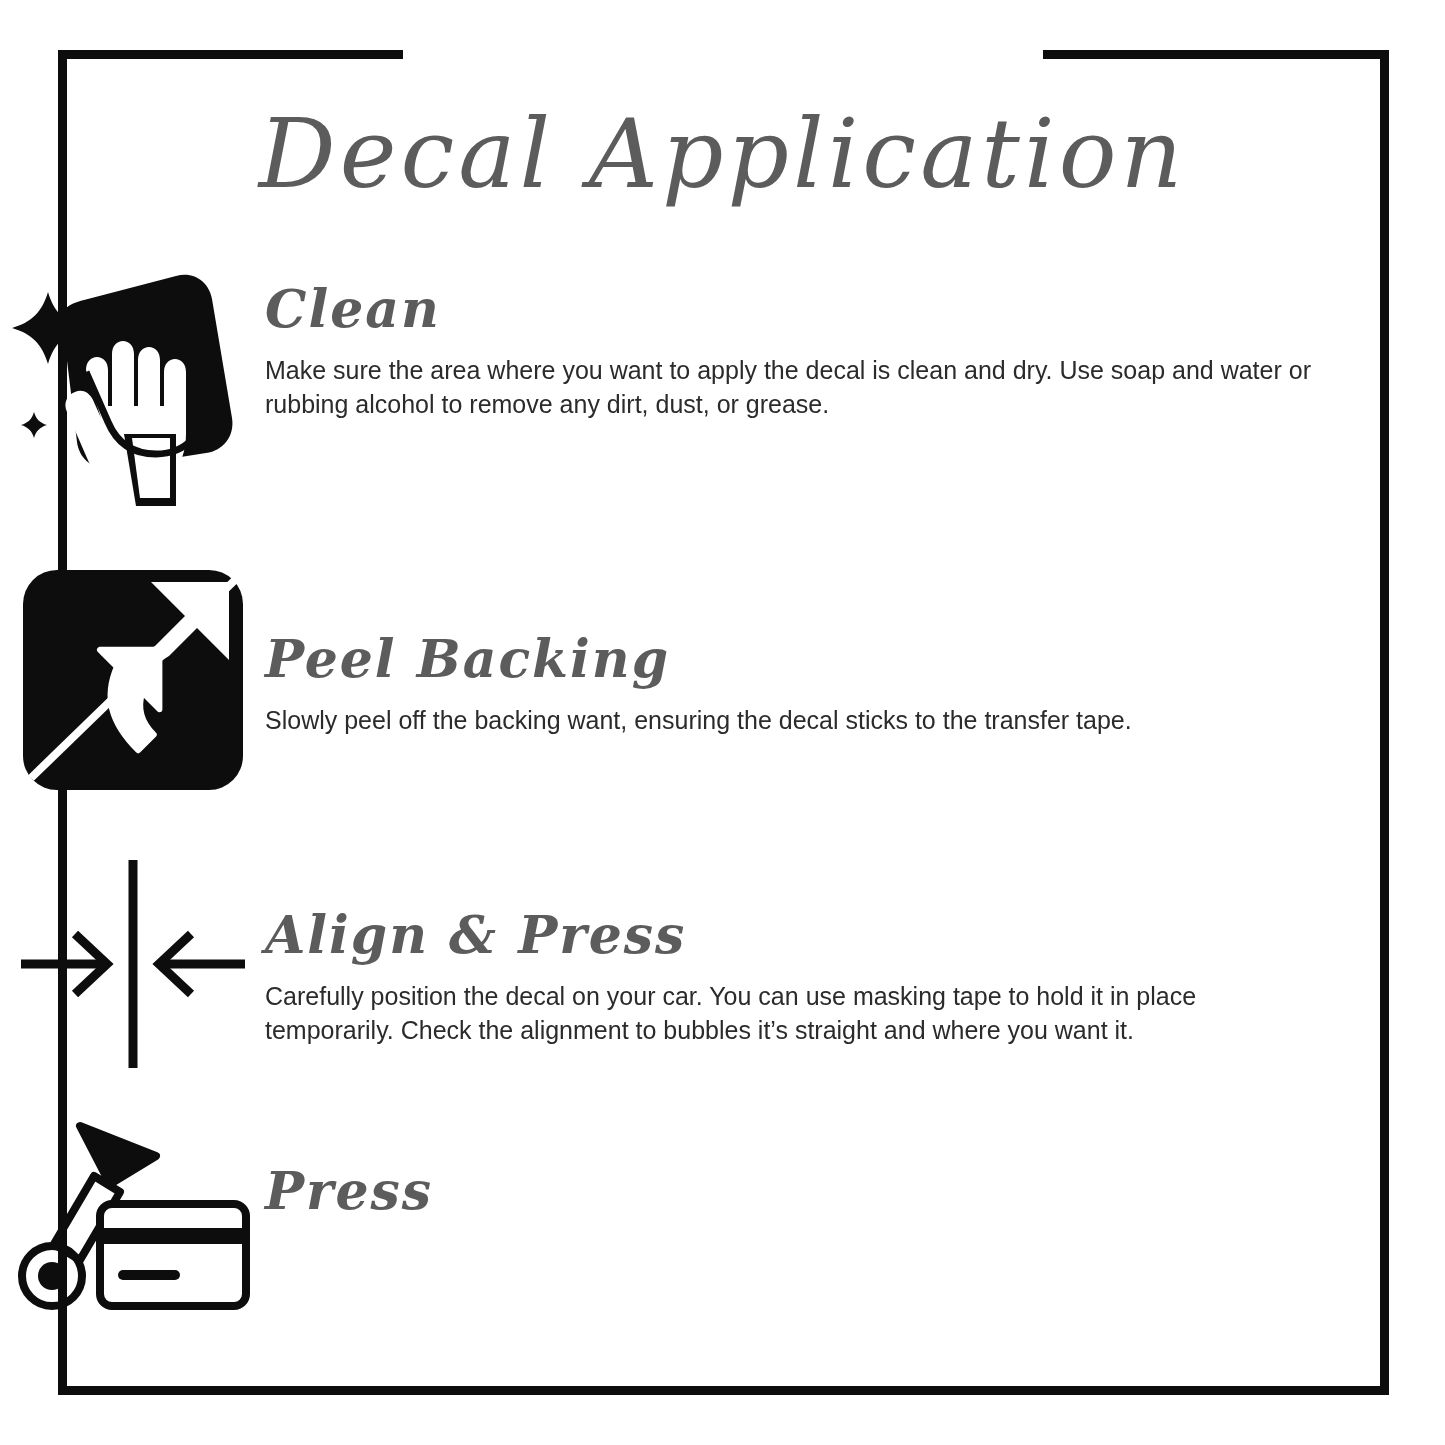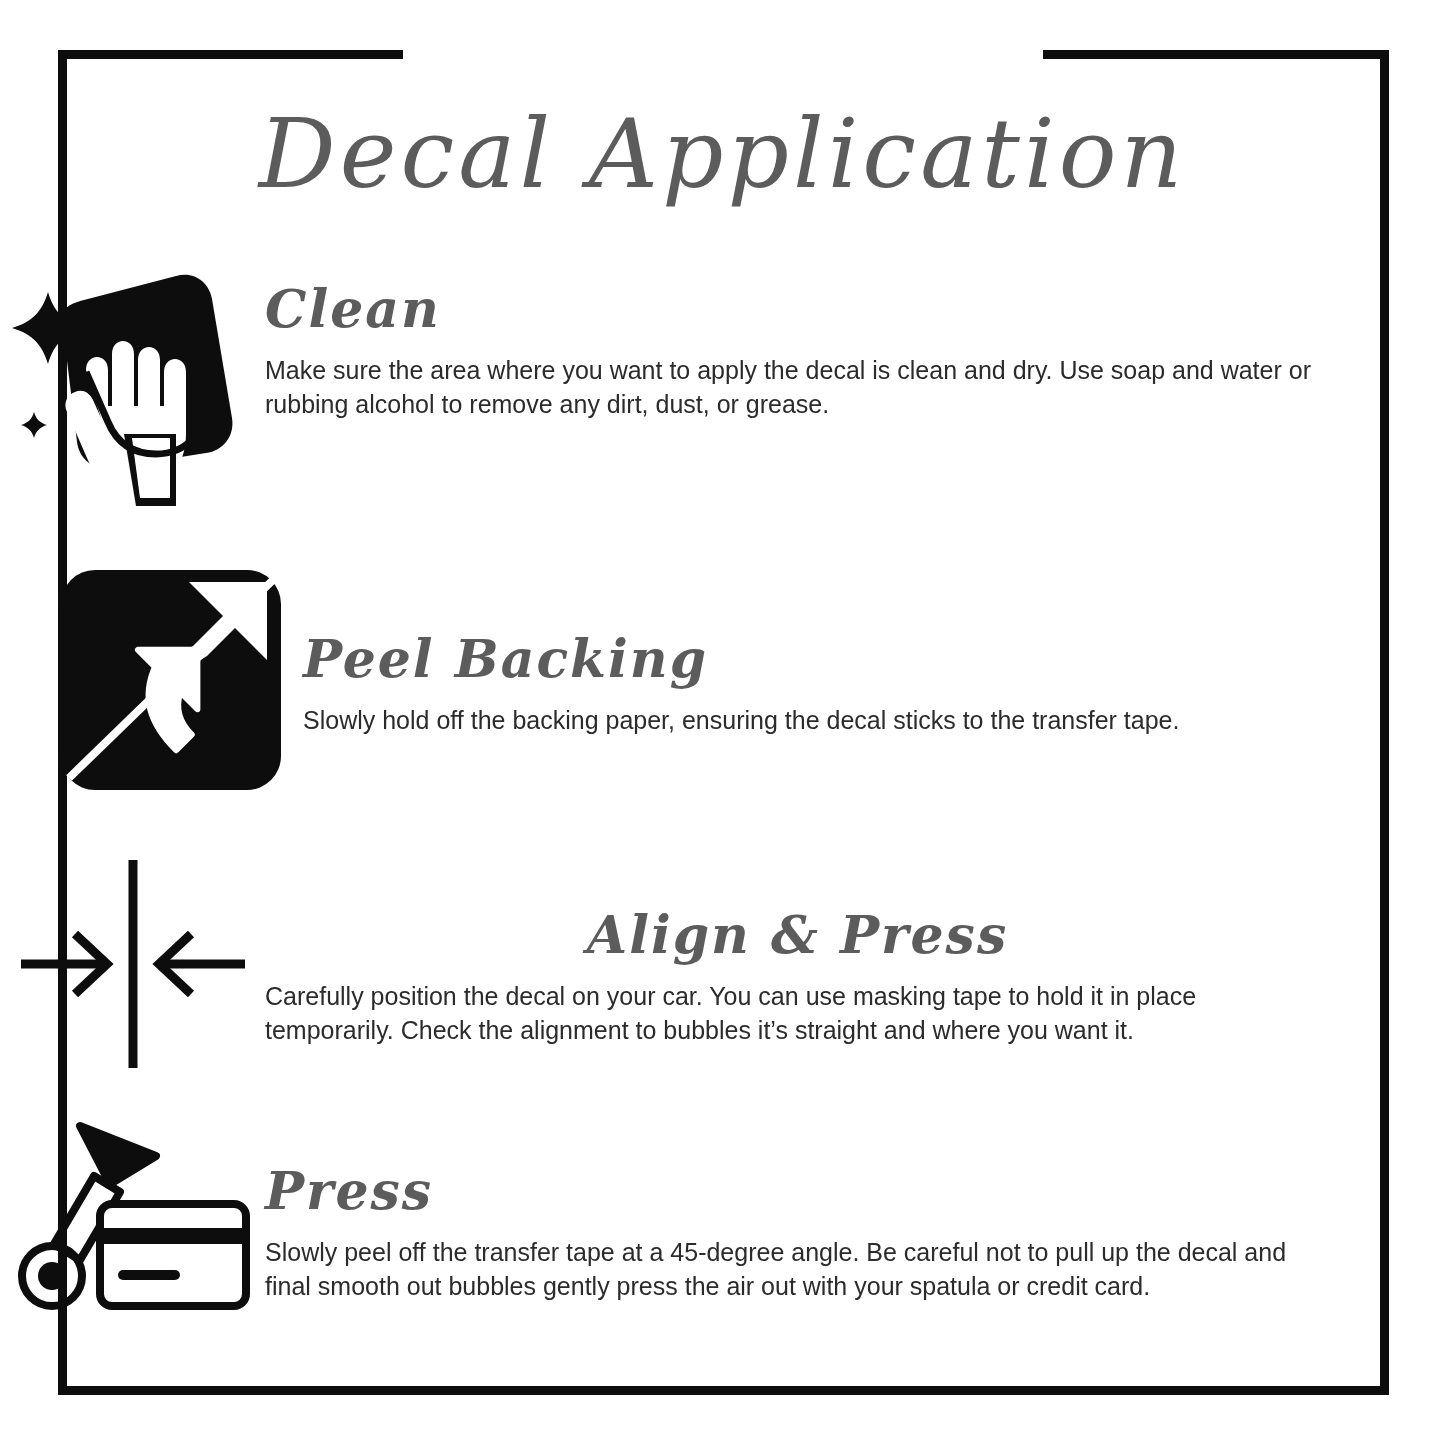--- a/index.html
+++ b/index.html
@@ -108,26 +108,26 @@
   }
   .step-text {
     font-family: "Liberation Sans", sans-serif;
     font-size: 25px;
     line-height: 1.36;
     color: #2b2b2b;
     margin: 0;
   }
 
   .step-1 { margin-bottom: 38px; }
-  .step-2 { margin-bottom: 46px; padding-left: 38px; }
+  .step-2 { margin-bottom: 46px; }
   .step-3 { margin-bottom: 42px; }
 
   .step-1 .step-heading { margin-top: 24px; }
   .step-2 .step-heading { margin-top: 72px; }
-  .step-3 .step-heading { margin-top: 58px; text-align: center; }
+  .step-3 .step-heading { margin-top: 58px; }
   .step-4 .step-heading { margin-top: 48px; }
 
   svg { display: block; }
 </style>
 </head>
 <body>
 
 <div class="page">
 
   <div class="frame-left"></div>
@@ -193,21 +193,21 @@
             <path d="M78 166 c0-40 14-62 44-74 l0-24 42 42 -42 42 0-24 c-16 8-22 22-22 38 z" transform="rotate(-45 124 124)"></path>
           </g>
           <g fill="#ffffff">
             <path d="M104 158 c-6-34 6-60 34-76 l30 -30 -34 -34 78 0 0 78 -32-32 -28 28 c-20 12-28 30-26 52 z"></path>
             <path d="M96 92 l30 -30 0 110 -62 0 30 -30 z" opacity="0"></path>
           </g>
         </svg>
       </div>
       <div class="step-body">
         <h2 class="step-heading">Peel Backing</h2>
-        <p class="step-text">Slowly hold off the backing paper, ensuring the decal sticks to the transfer tape.</p>
+        <p class="step-text">Slowly peel off the backing want, ensuring the decal sticks to the transfer tape.</p>
       </div>
     </div>
 
     <div class="step step-3">
       <div class="step-icon">
         <svg width="240" height="220" viewBox="0 0 240 220" aria-hidden="true">
           <g stroke="#0d0d0d" stroke-width="9" fill="none" stroke-linecap="butt">
 
             <line x1="120" y1="6" x2="120" y2="214"></line>
 
@@ -243,18 +243,17 @@
             <rect x="92" y="84" width="146" height="102" rx="12" ry="12"></rect>
           </g>
           <g fill="#0d0d0d">
             <rect x="92" y="108" width="146" height="16"></rect>
             <rect x="110" y="150" width="62" height="10" rx="5"></rect>
           </g>
         </svg>
       </div>
       <div class="step-body">
         <h2 class="step-heading">Press</h2>
-        <p class="step-text">Slowly peel off the transfer tape at a 45-degree angle. Be careful not to pull up the decal and final smooth out bubbles gently press the air out with your spatula or credit card.</p>
       </div>
     </div>
 
   </div>
 </div>
 
 </body></html>

